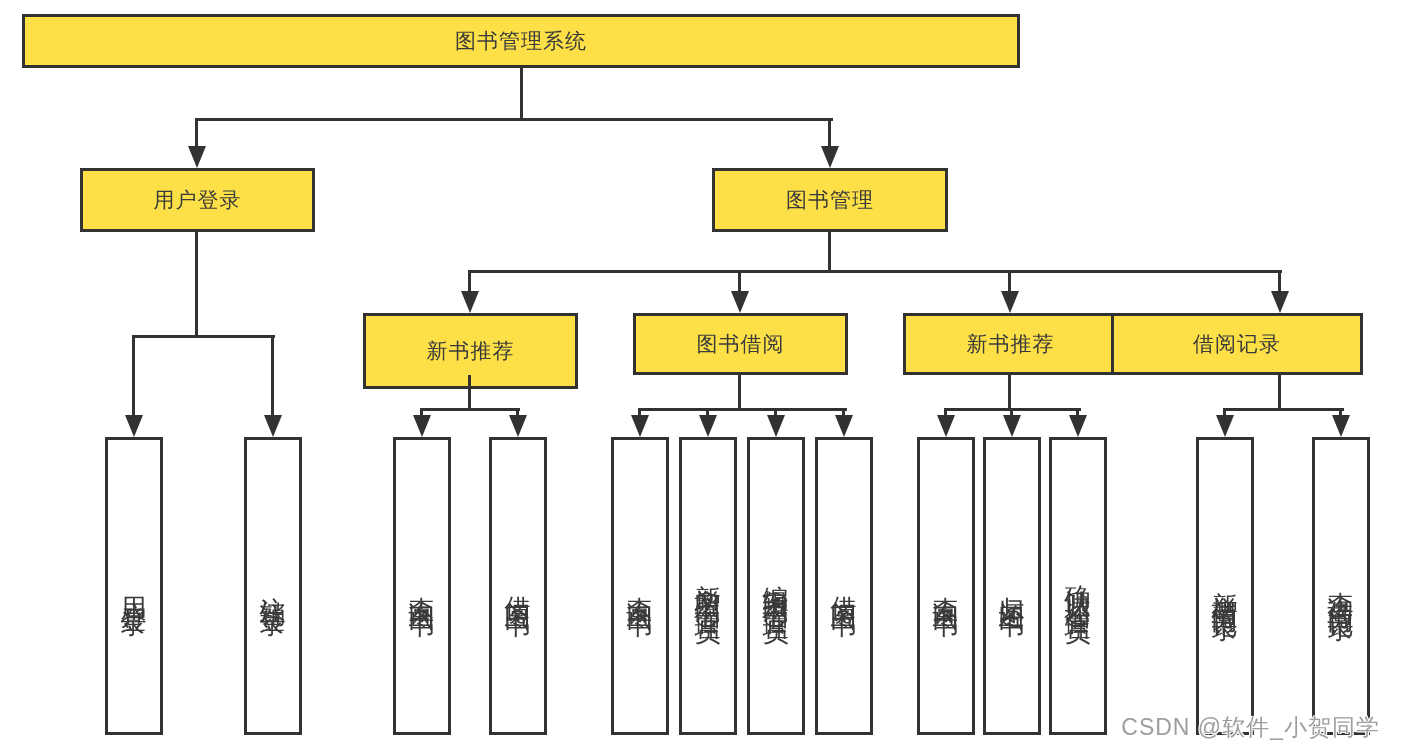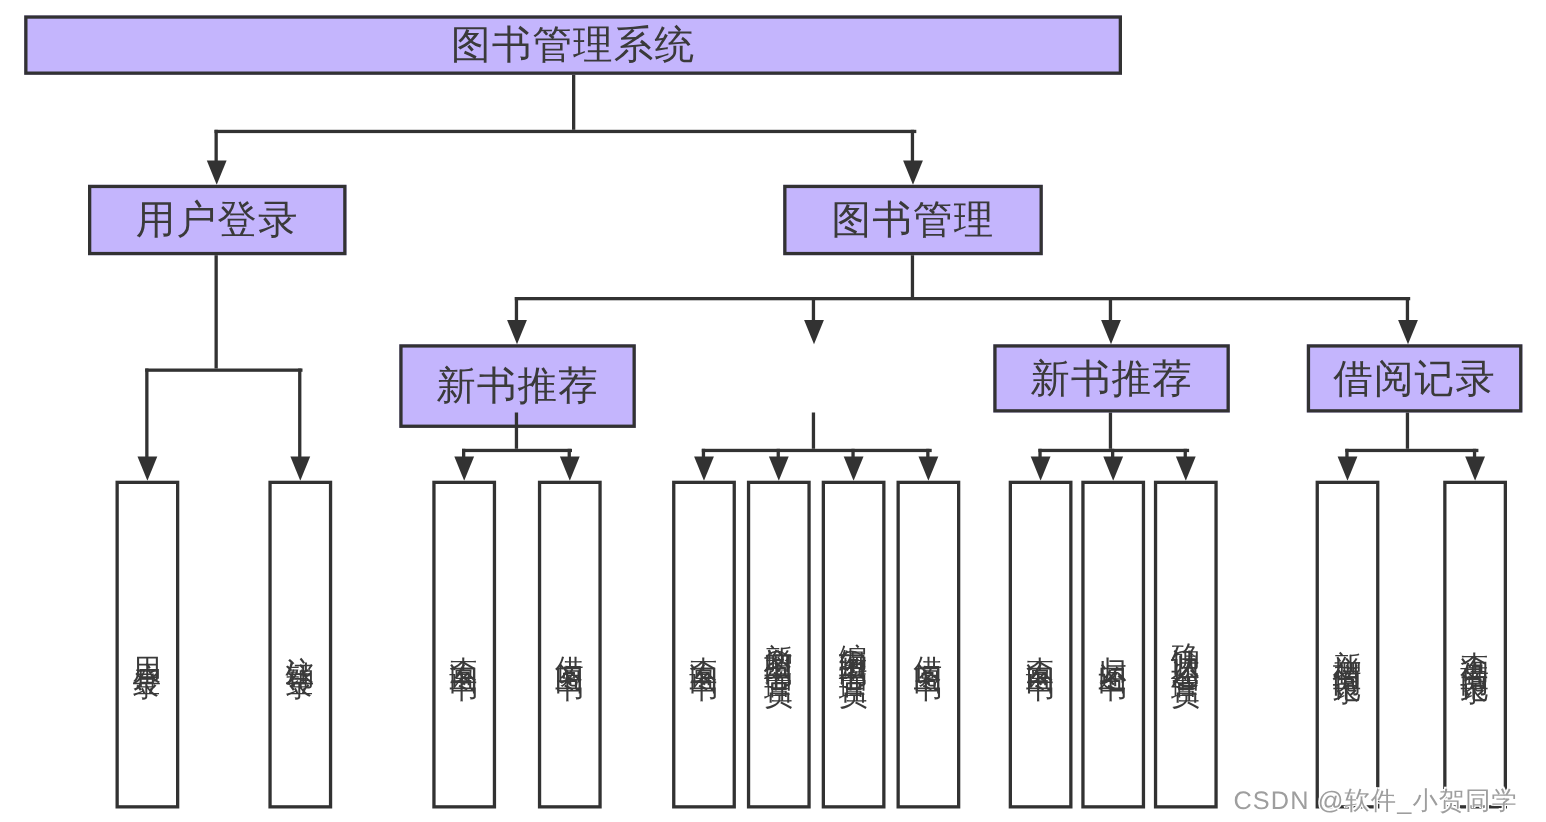--- a/index.html
+++ b/index.html
@@ -15,23 +15,23 @@
     background:var(--bg);
     overflow:hidden;
     font-family:"Liberation Sans","DejaVu Sans",sans-serif;
     color:var(--text);
   }
   
   .node{
     position:absolute;
     box-sizing:border-box;
     border:3px solid var(--line);
-    background:#c4b5fd;
+    background:#fde047;
     display:flex;align-items:center;justify-content:center;
-    font-size:36px;
+    font-size:21px;
     letter-spacing:1px;
     white-space:nowrap;
   }
   
   .leaf{
     position:absolute;
     box-sizing:border-box;
     width:58px;height:298px;
     border:3px solid var(--line);
     background:#fff;
@@ -96,22 +96,23 @@
   <div class="vline" style="left:468px;top:270px;height:25px;"></div>
   <div class="arrow" style="left:461px;top:291px;"></div>
   <div class="vline" style="left:738px;top:270px;height:25px;"></div>
   <div class="arrow" style="left:731px;top:291px;"></div>
   <div class="vline" style="left:1008px;top:270px;height:25px;"></div>
   <div class="arrow" style="left:1001px;top:291px;"></div>
   <div class="vline" style="left:1278px;top:270px;height:25px;"></div>
   <div class="arrow" style="left:1271px;top:291px;"></div>
 
   <div class="node" style="left:363px;top:313px;width:215px;height:76px;">新书推荐</div>
+  <div class="node" style="left:633px;top:313px;width:215px;height:62px;">图书借阅</div>
   <div class="node" style="left:903px;top:313px;width:215px;height:62px;">新书推荐</div>
-  <div class="node" style="left:1188px;top:313px;width:196px;height:62px;">借阅记录</div>
+  <div class="node" style="left:1111px;top:313px;width:252px;height:62px;">借阅记录</div>
 
   <div class="vline" style="left:468px;top:375px;height:33px;"></div>
   <div class="vline" style="left:738px;top:375px;height:33px;"></div>
   <div class="vline" style="left:1008px;top:375px;height:33px;"></div>
   <div class="vline" style="left:1278px;top:375px;height:33px;"></div>
 
   <div class="hline" style="left:420px;top:408px;width:100px;"></div>
   <div class="hline" style="left:638px;top:408px;width:209px;"></div>
   <div class="hline" style="left:944px;top:408px;width:137px;"></div>
   <div class="hline" style="left:1223px;top:408px;width:121px;"></div>

